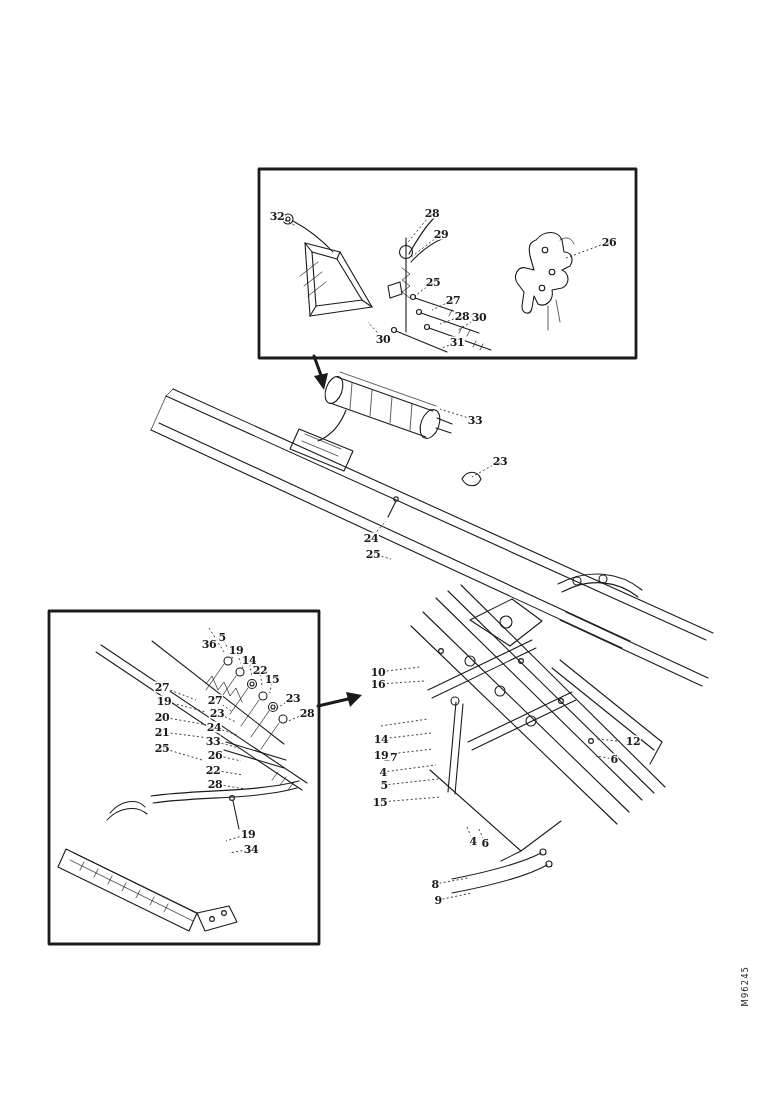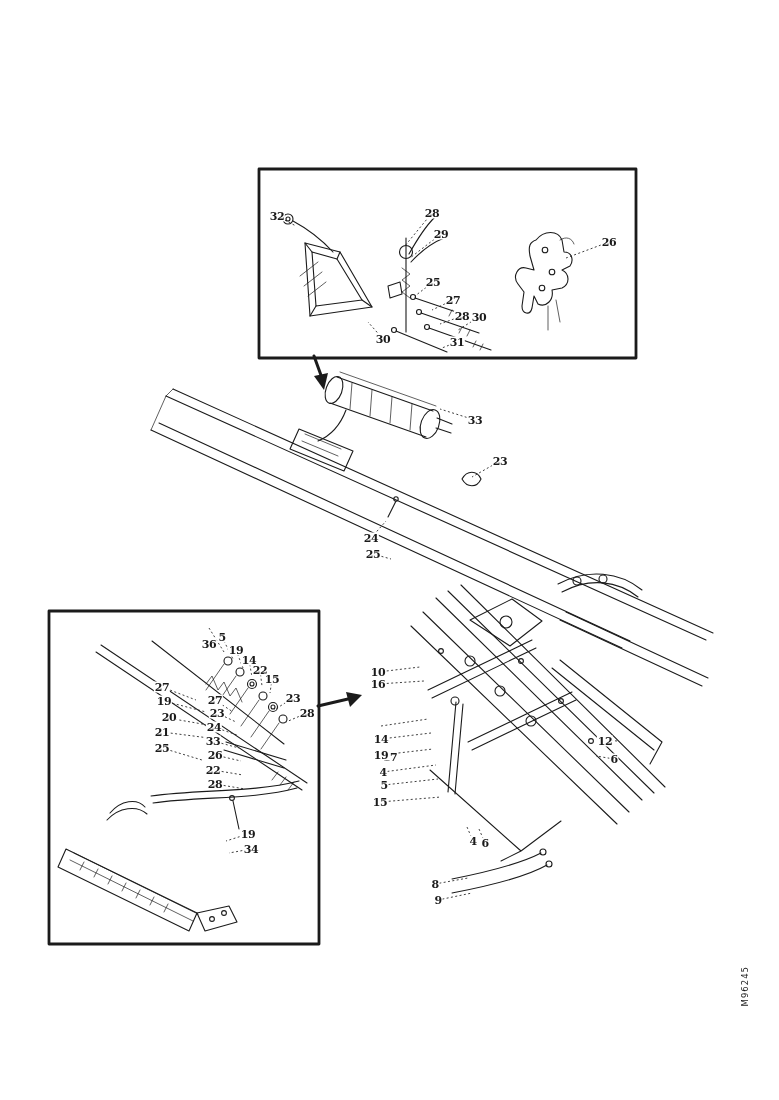--- a/index.html
+++ b/index.html
@@ -267,21 +267,21 @@
       <span class="callout" style="left: 383px; top: 339px;">30</span>
       <span class="callout" style="left: 609px; top: 242px;">26</span>
       <span class="callout" style="left: 209px; top: 644px;">36</span>
       <span class="callout" style="left: 222px; top: 637px;">5</span>
       <span class="callout" style="left: 236px; top: 650px;">19</span>
       <span class="callout" style="left: 249px; top: 660px;">14</span>
       <span class="callout" style="left: 260px; top: 670px;">22</span>
       <span class="callout" style="left: 272px; top: 679px;">15</span>
       <span class="callout" style="left: 162px; top: 687px;">27</span>
       <span class="callout" style="left: 164px; top: 701px;">19</span>
-      <span class="callout" style="left: 162px; top: 717px; margin-left: 7px;">20</span>
+      <span class="callout" style="left: 162px; top: 717px;">20</span>
       <span class="callout" style="left: 162px; top: 732px;">21</span>
       <span class="callout" style="left: 162px; top: 748px;">25</span>
       <span class="callout" style="left: 215px; top: 700px;">27</span>
       <span class="callout" style="left: 217px; top: 713px;">23</span>
       <span class="callout" style="left: 214px; top: 727px;">24</span>
       <span class="callout" style="left: 213px; top: 741px;">33</span>
       <span class="callout" style="left: 215px; top: 755px;">26</span>
       <span class="callout" style="left: 213px; top: 770px;">22</span>
       <span class="callout" style="left: 215px; top: 784px;">28</span>
       <span class="callout" style="left: 293px; top: 698px;">23</span>
@@ -297,18 +297,18 @@
       <span class="callout" style="left: 390px; top: 726px; margin-top: 31px;">17</span>
       <span class="callout" style="left: 381px; top: 739px;">14</span>
       <span class="callout" style="left: 381px; top: 755px;">19</span>
       <span class="callout" style="left: 383px; top: 772px;">4</span>
       <span class="callout" style="left: 384px; top: 785px;">5</span>
       <span class="callout" style="left: 380px; top: 802px;">15</span>
       <span class="callout" style="left: 473px; top: 841px;">4</span>
       <span class="callout" style="left: 485px; top: 843px;">6</span>
       <span class="callout" style="left: 435px; top: 884px;">8</span>
       <span class="callout" style="left: 438px; top: 900px;">9</span>
-      <span class="callout" style="left: 605px; top: 741px;">12</span>
+      <span class="callout" style="left: 633px; top: 741px;">12</span>
       <span class="callout" style="left: 614px; top: 759px;">6</span>
     </div>
 
   <div class="page-code">M96245</div>
 </div>
 
 </body></html>

